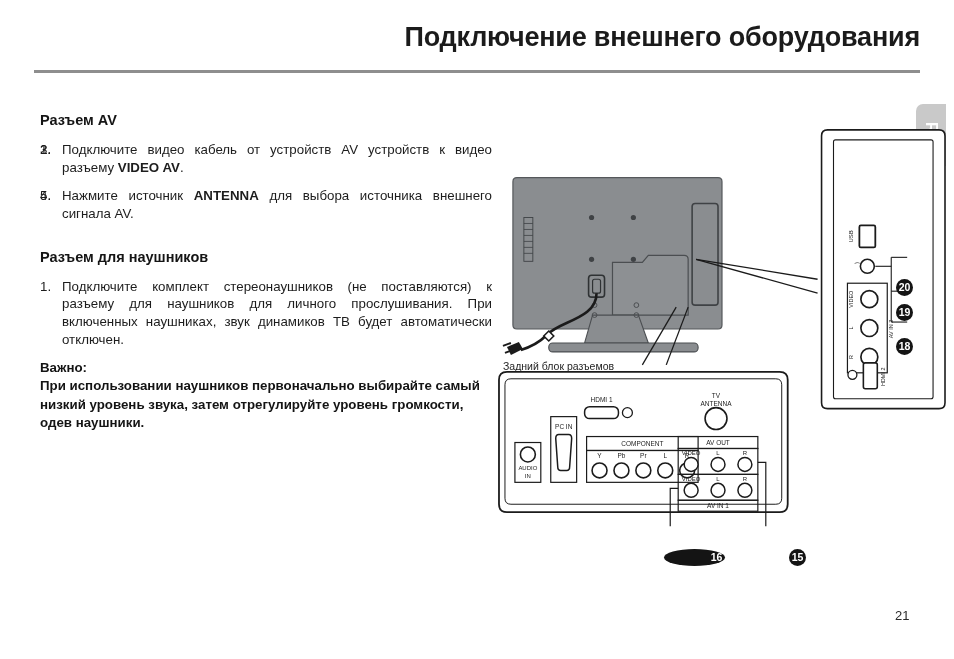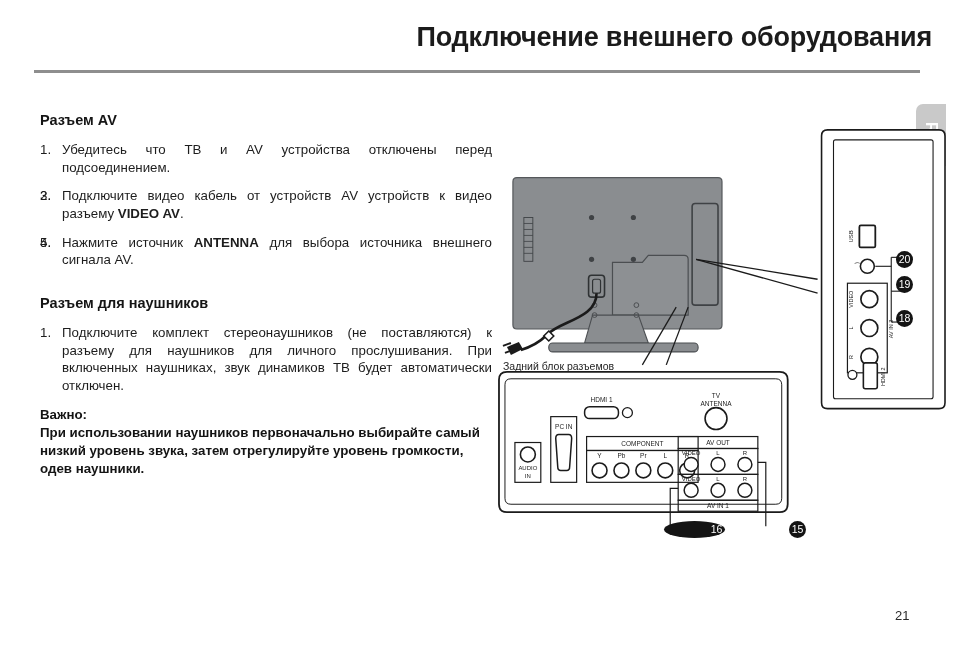--- a/index.html
+++ b/index.html
@@ -10,21 +10,21 @@
     color:#1a1a1a;
     -webkit-font-smoothing:antialiased;
   }
   .page{position:absolute;inset:0;}
 
   
   .page-title{
     position:absolute; left:0; top:22px; width:920px;
     text-align:right; padding-right:10px;
     font-size:27px; font-weight:bold; letter-spacing:-0.2px;
-    color:#1b1b1b; white-space:nowrap;padding-left:12px;
+    color:#1b1b1b; white-space:nowrap;
   }
   .title-rule{
     position:absolute; left:34px; top:70px; width:886px; height:3px;
     background:#8e8e8e;
   }
 
   
   .ru-tab{
     position:absolute; left:916px; top:104px; width:30px; height:62px;
     background:#c9c9c9; border-radius:7px 0 0 7px;
@@ -60,23 +60,24 @@
   .art{position:absolute; left:488px; top:108px; width:466px; height:450px;}
 
   .caption{
     position:absolute; left:503px; top:360px;
     font-size:10.5px; color:#1f1f1f; white-space:nowrap;
   }
 
   
   .callout{
     position:absolute; width:17px; height:17px; border-radius:50%;
-    background:#141414; color:#fff; font-size:10.5px; font-weight:normal;
+    background:#141414; color:#fff; font-size:10.5px; font-weight:bold;
     display:flex; align-items:center; justify-content:center;
     line-height:1;
+    margin-top:28px;
   }
   .co20{left:896px; top:251px;}
   .co19{left:896px; top:276px;}
   .co18{left:896px; top:310px;}
   .co16{left:664px; top:521px;padding-left:44px;}
   .co15{left:789px; top:521px;}
 
   
   .page-num{
     position:absolute; left:895px; top:608px;
@@ -95,21 +96,20 @@
     <span>RU</span>
   </div>
 
   <div class="col-left">
 
     <h2 class="sec-head">Разъем AV</h2>
 
     <ol class="steps">
       <li>
         <span class="num">1.</span>
-        <span>Убедитесь что ТВ и AV устройства отключены перед подсоединением.</span>
       </li>
       <li>
         <span class="num">2.</span>
       </li>
       <li>
         <span class="num">3.</span>
         <span>Подключите видео кабель от устройств AV устройств к видео разъему <b>VIDEO AV</b>.</span>
       </li>
       <li>
         <span class="num">4.</span>

